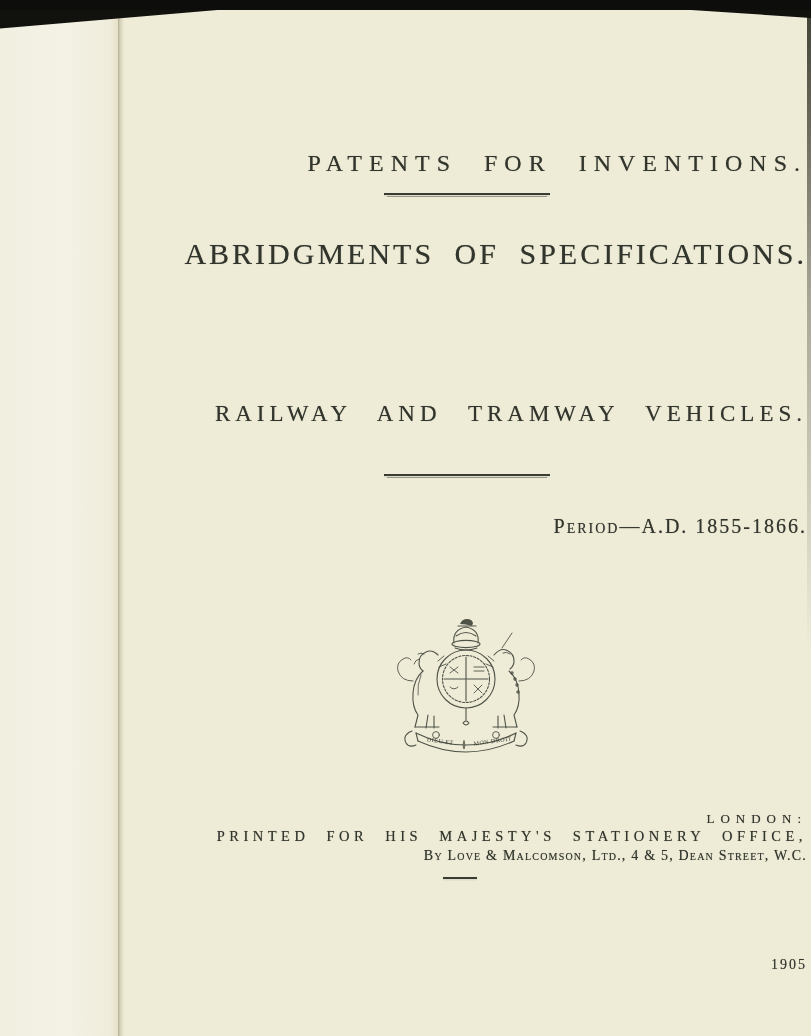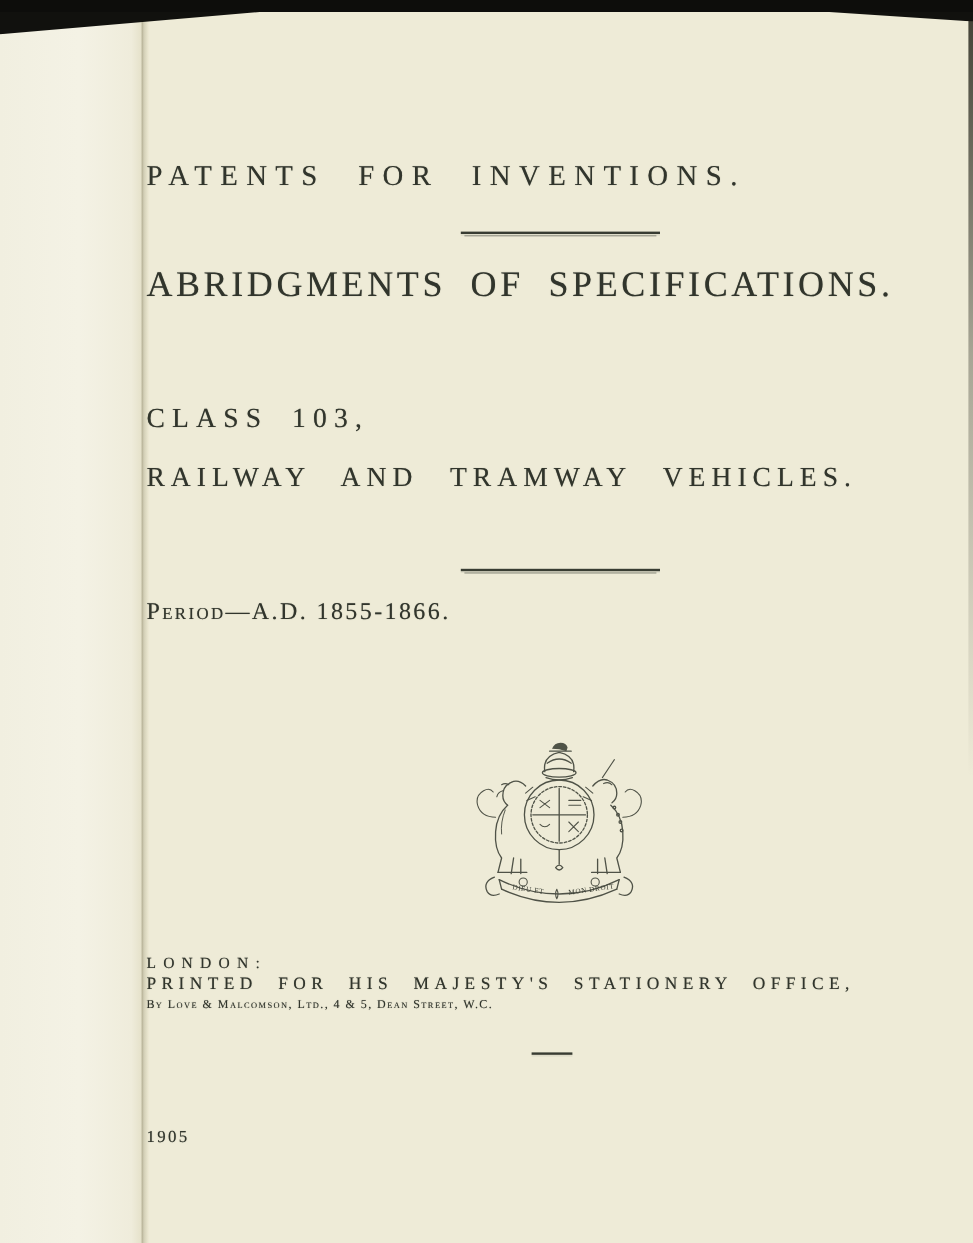--- a/index.html
+++ b/index.html
@@ -54,34 +54,35 @@
   }
   
   .edge-right {
     position: absolute; right: 0; top: 8px; width: 4px; height: 640px;
     background: linear-gradient(to bottom, rgba(35,35,25,.85), rgba(35,35,25,.35) 45%, rgba(35,35,25,0) 100%);
   }
 
   
   .line {
     position: absolute; left: 122px; width: 685px;
-    text-align: left;
+    text-align: right;
     color: #31352c;
     text-shadow: 0 0 0.7px rgba(49,53,44,.55);
     white-space: nowrap;
+    margin-top: 16px;
   }
   .series-title   { top: 134px; font-size: 24px; letter-spacing: 7px;  word-spacing: 14px; }
   .main-title     { top: 221px; font-size: 30px; letter-spacing: 3px;  word-spacing: 10px; }
   .class-line     { top: 336px; font-size: 23px; letter-spacing: 6px;  word-spacing: 8px; }
   .class-subject  { top: 385px; font-size: 23px; letter-spacing: 5px;  word-spacing: 16px; }
   .period-line    { top: 499px; font-size: 20px; letter-spacing: 2px;  font-variant: small-caps; }
 
   .imprint-city   { top: 795px; font-size: 13px; letter-spacing: 6px; }
   .imprint-printer{ top: 812px; font-size: 14.5px; letter-spacing: 4.5px; word-spacing: 9px; }
-  .imprint-detail { top: 832px; font-size: 10px; letter-spacing: 1.2px; font-variant: small-caps; }
+  .imprint-detail { top: 832px; font-size: 14px; letter-spacing: 1.2px; font-variant: small-caps; }
   .imprint-pub1   { top: 850px; font-size: 13px; letter-spacing: 1px; font-variant: small-caps; }
   .imprint-pub2   { top: 864px; font-size: 13px; letter-spacing: 1px; font-variant: small-caps; }
   .imprint-year   { top: 941px; font-size: 14px; letter-spacing: 2px; }
 
   .rule {
     position: absolute; height: 2px; background: #383c32;
     box-shadow: 0 1.5px 0 rgba(56,60,50,.08);
   }
   .rule::after {
     content: ""; position: absolute; left: 2%; right: 2%; top: 3px; height: 1px;
@@ -107,21 +108,20 @@
 
   <div class="binding-wedge-left"></div>
   <div class="binding-wedge-right"></div>
   <div class="binding-top"></div>
 
   <div class="line series-title">PATENTS FOR INVENTIONS.</div>
   <div class="rule rule-1"></div>
 
   <div class="line main-title">ABRIDGMENTS OF SPECIFICATIONS.</div>
 
-  <div class="line class-line">CLASS 103,</div>
   <div class="line class-subject">RAILWAY AND TRAMWAY VEHICLES.</div>
 
   <div class="rule rule-2"></div>
 
   <div class="line period-line">Period—A.D. 1855-1866.</div>
 
   <svg class="crest" viewBox="0 0 188 142" xmlns="http://www.w3.org/2000/svg">
     <g stroke="#3a3e34" fill="none" stroke-width="1.1" stroke-linecap="round" stroke-linejoin="round" opacity="0.88">
 
       <path d="M88 9 q2 -5 7 -5 q5 0 6 4 l-1 3 q-6 -2 -12 -2 z" fill="#3a3e34" stroke="none"></path>

